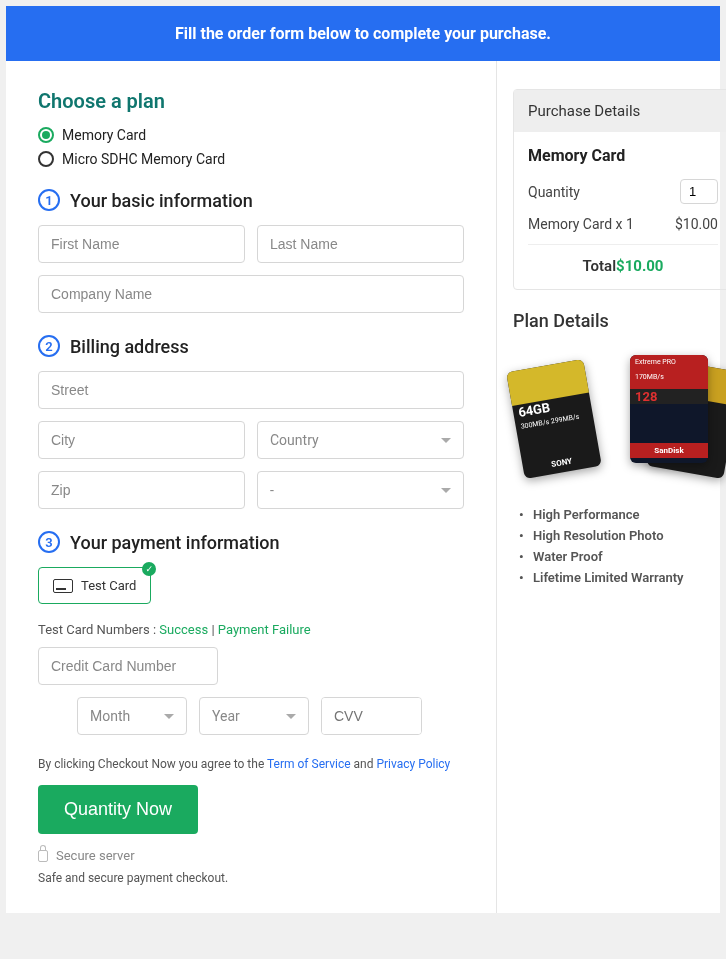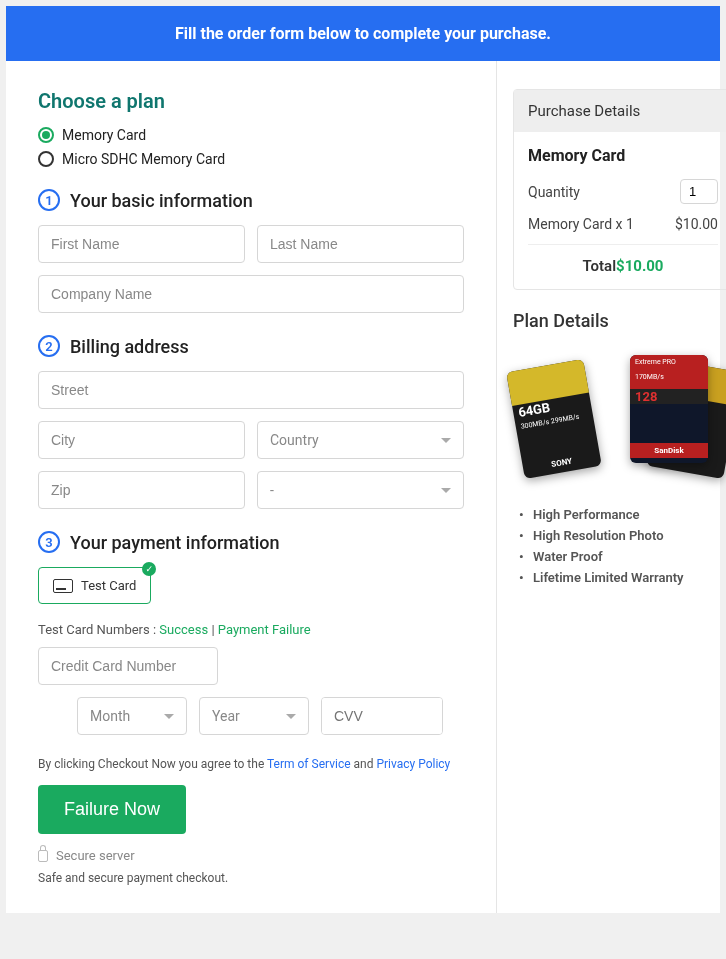--- a/index.html
+++ b/index.html
@@ -31,21 +31,21 @@
 .card-check { position: absolute; top: -6px; right: -6px; width: 14px; height: 14px; background: #1aaa5f; border-radius: 50%; display: flex; align-items: center; justify-content: center; color: #fff; font-size: 9px; }
 .card-icon { width: 20px; height: 14px; border: 1.5px solid #333; border-radius: 2px; margin-right: 8px; position: relative; }
 .card-icon::after { content: ''; position: absolute; bottom: 2px; left: 2px; width: 10px; height: 2px; background: #333; }
 .card-label { font-size: 13px; color: #333; }
 
 .test-line { font-size: 13px; color: #555; margin-bottom: 10px; }
 .test-line a { color: #1aaa5f; text-decoration: none; }
 
 .cc-row { display: flex; gap: 12px; margin-top: 12px; padding-left: 39px; }
 .cc-select { width: 110px; border: 1px solid #d6d6d6; border-radius: 4px; padding: 10px 12px; font-size: 14px; color: #888; display: flex; justify-content: space-between; align-items: center; }
-.cvv-wrap { display: flex; width: 122px; border: 1px solid #d6d6d6; border-radius: 4px; overflow: hidden; }
+.cvv-wrap { display: flex; width: 101px; border: 1px solid #d6d6d6; border-radius: 4px; overflow: hidden; }
 .cvv-input { flex: 1; border: none; padding: 10px 12px; font-size: 14px; outline: none; }
 
 .agree { font-size: 12px; color: #555; margin-top: 22px; }
 .agree a { color: #266ef1; text-decoration: none; }
 
 .checkout-btn { background: #1aaa5f; color: #fff; border: none; border-radius: 4px; padding: 14px 26px; font-size: 18px; font-weight: 500; margin-top: 14px; cursor: pointer; }
 
 .secure-row { display: flex; align-items: center; margin-top: 14px; font-size: 13px; color: #888; }
 .lock-icon { width: 10px; height: 12px; border: 1.5px solid #bbb; border-radius: 2px; margin-right: 8px; position: relative; }
 .lock-icon::before { content: ''; position: absolute; top: -6px; left: 1px; width: 4px; height: 5px; border: 1.5px solid #bbb; border-bottom: none; border-radius: 4px 4px 0 0; }
@@ -158,21 +158,21 @@
         </div>
         <div class="cvv-wrap">
           <input class="cvv-input" placeholder="CVV" style="">
 
         </div>
       </div>
 
       <div class="agree">
         <span>By clicking Checkout Now you agree to the </span><a href="#">Term of Service</a><span> and </span><a href="#">Privacy Policy</a>
       </div>
-      <button class="checkout-btn">Failure Now</button>
+      <button class="checkout-btn">Quantity Now</button>
       <div class="secure-row">
         <span class="lock-icon"></span>
         <span>Secure server</span>
       </div>
       <div class="secure-text2">Safe and secure payment checkout.</div>
     </div>
 
     <div class="right">
       <div class="pd-box">
         <div class="pd-head">Purchase Details</div>

